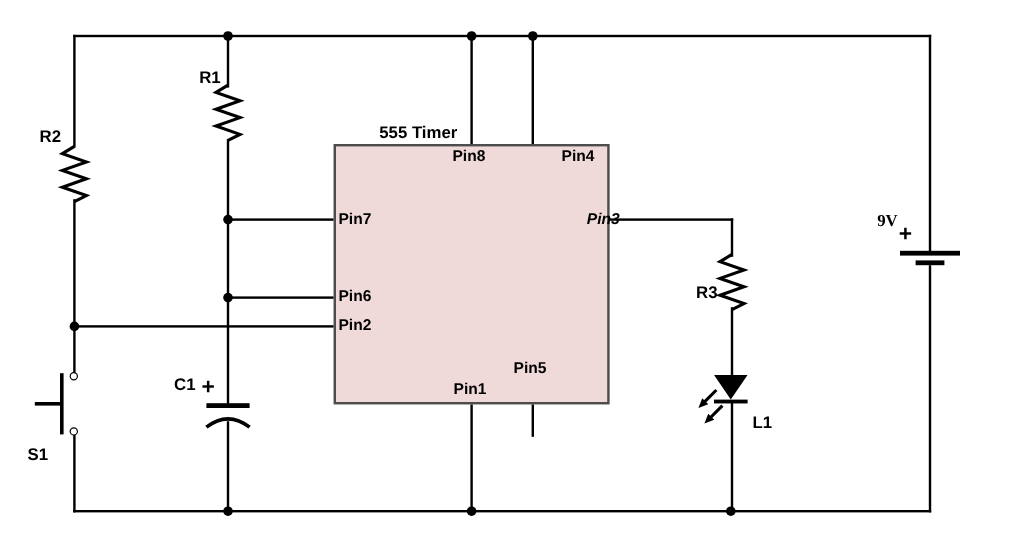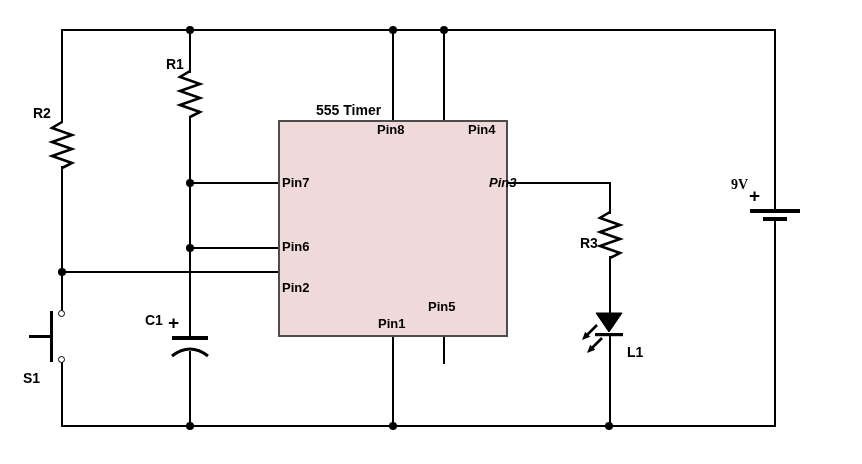--- a/index.html
+++ b/index.html
@@ -64,21 +64,21 @@
   <div class="dot" style="left:389px;top:422px;"></div>
   <div class="dot" style="left:605px;top:422px;"></div>
 
   <div class="icbox" style="background:#f0d9d9;"></div>
   <div class="lbl" style="left:276px;top:103px;margin-left:40px;">555 Timer</div>
   <div class="pinlbl" style="left:377px;top:123px;">Pin8</div>
   <div class="pinlbl" style="left:428px;top:123px;padding-left:40px;">Pin4</div>
   <div class="pinlbl" style="left:282px;top:176px;">Pin7</div>
   <div class="pinlbl" style="left:489px;top:176px;font-style:italic;">Pin3</div>
   <div class="pinlbl" style="left:282px;top:240px;">Pin6</div>
-  <div class="pinlbl" style="left:282px;top:264px;margin-top:17px;">Pin2</div>
+  <div class="pinlbl" style="left:282px;top:264px;">Pin2</div>
   <div class="pinlbl" style="left:378px;top:317px;">Pin1</div>
   <div class="pinlbl" style="left:428px;top:300px;">Pin5</div>
 
   <svg style="left:48px;top:121px;" width="28" height="48" viewBox="0 0 28 48">
     <polyline points="14,1 4,7 24,14 4,21 24,28 4,35 24,42 14,47" fill="none" stroke="#000" stroke-width="2.6"></polyline>
   </svg>
   <div class="lbl" style="left:33px;top:106px;">R2</div>
 
   <svg style="left:176px;top:70px;" width="28" height="48" viewBox="0 0 28 48">
     <polyline points="14,1 4,7 24,14 4,21 24,28 4,35 24,42 14,47" fill="none" stroke="#000" stroke-width="2.6"></polyline>

